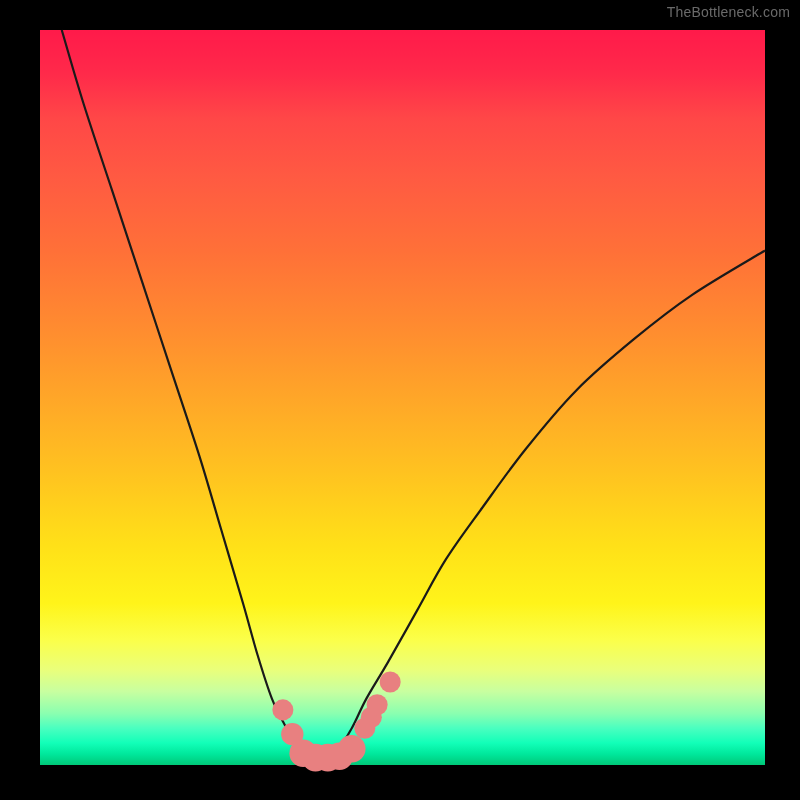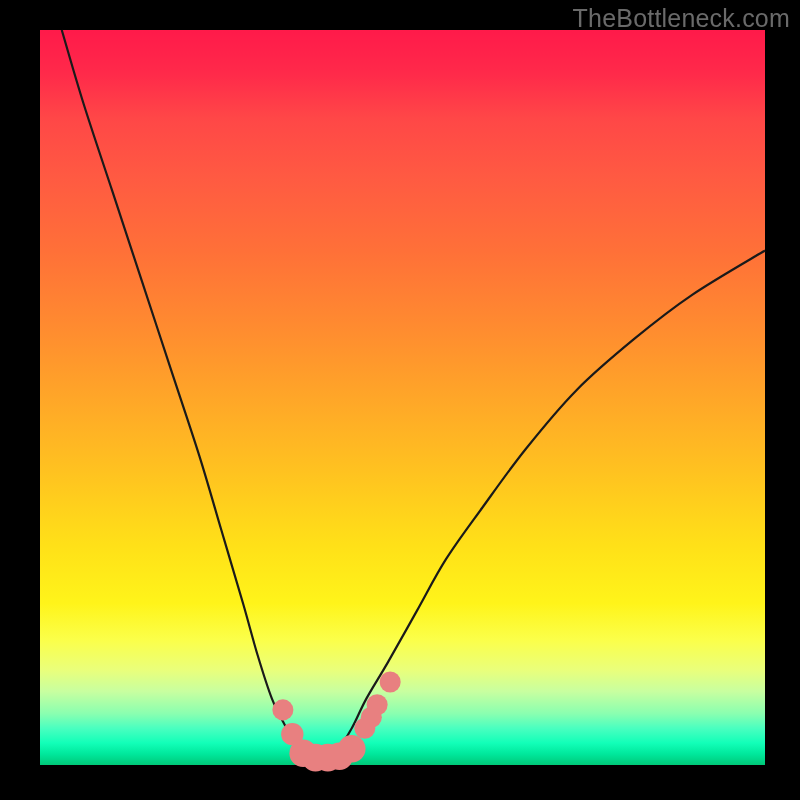--- a/index.html
+++ b/index.html
@@ -41,21 +41,21 @@
       #12ffb8 97%,
       #00e89c 98.5%,
       #00c878 100%
     );
   }
   .watermark {
     position: absolute;
     top: 4px;
     right: 10px;
     color: #6a6a6a;
-    font-size: 25px;
+    font-size: 14px;
     font-weight: 500;
     letter-spacing: 0.2px;
     font-family: Arial, Helvetica, sans-serif;
   }
   svg.curve {
     position: absolute;
     inset: 0;
     width: 100%;
     height: 100%;
     overflow: visible;

